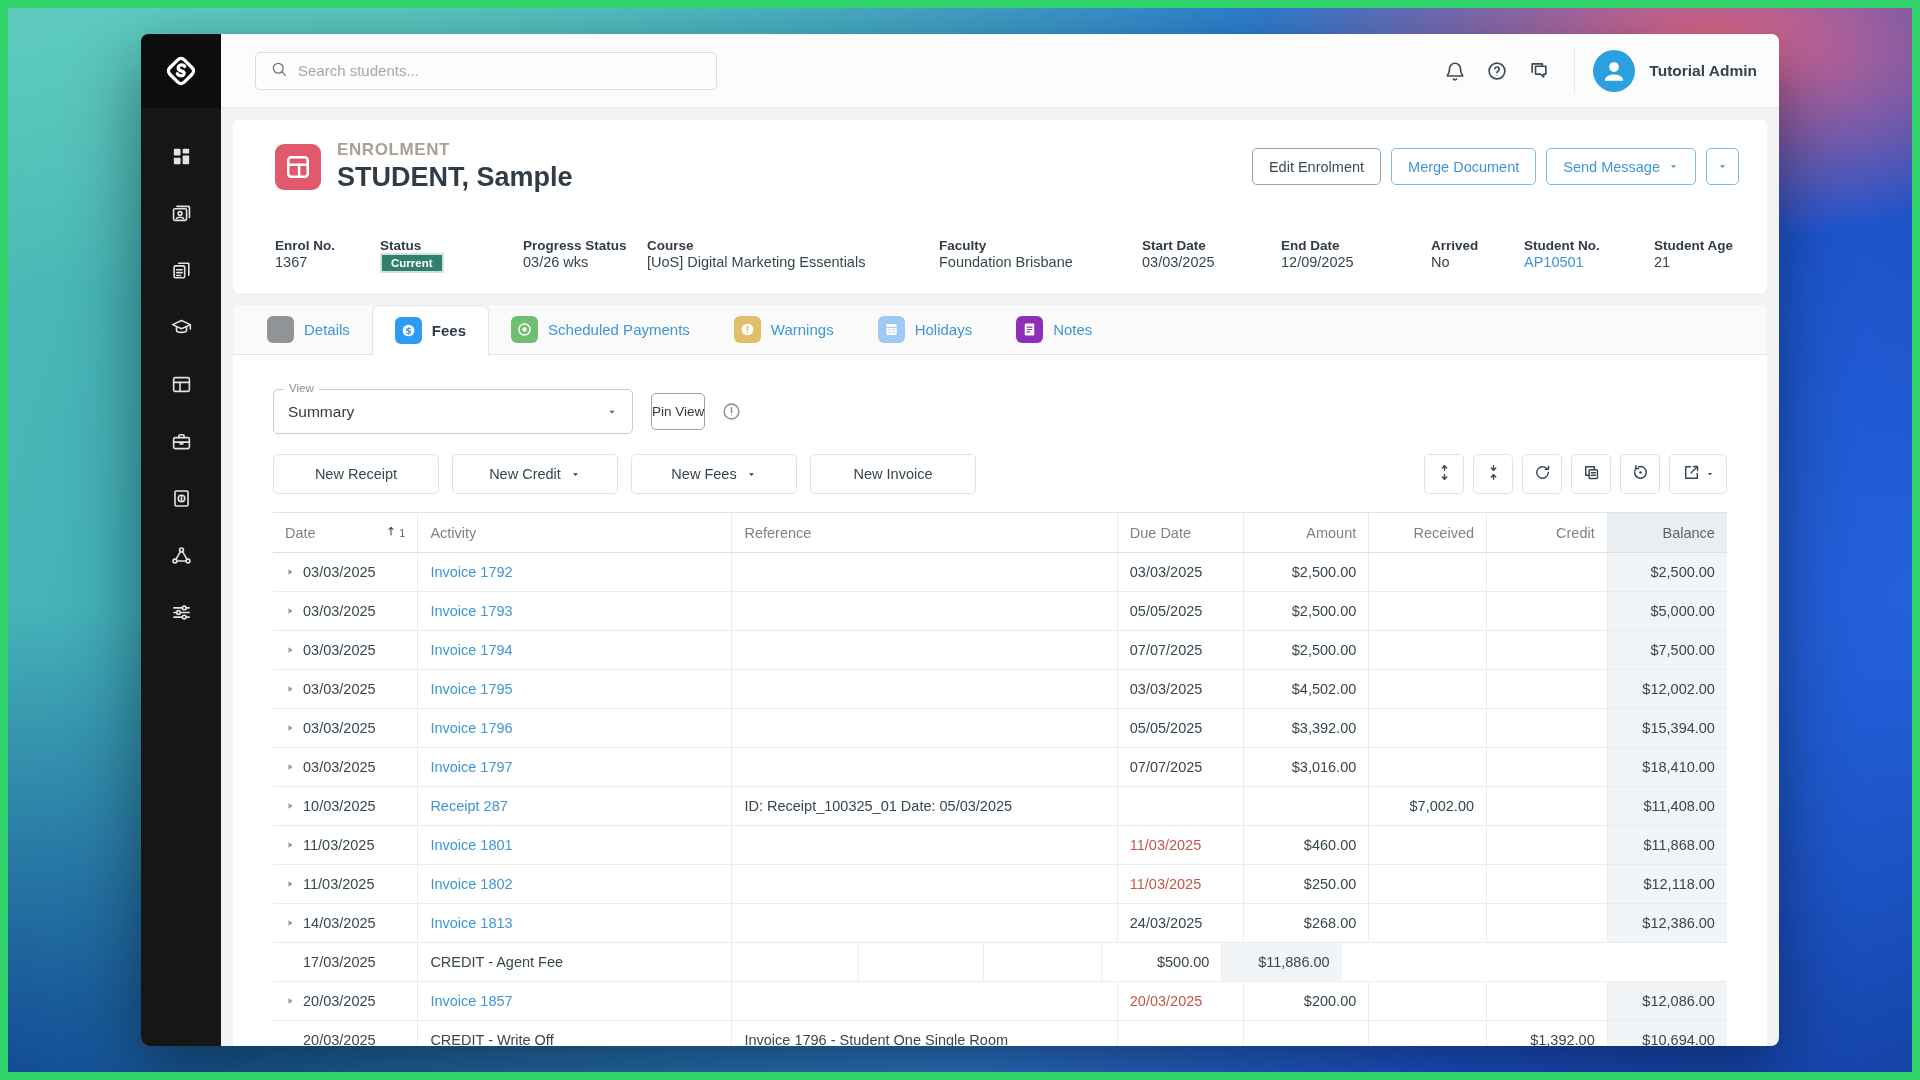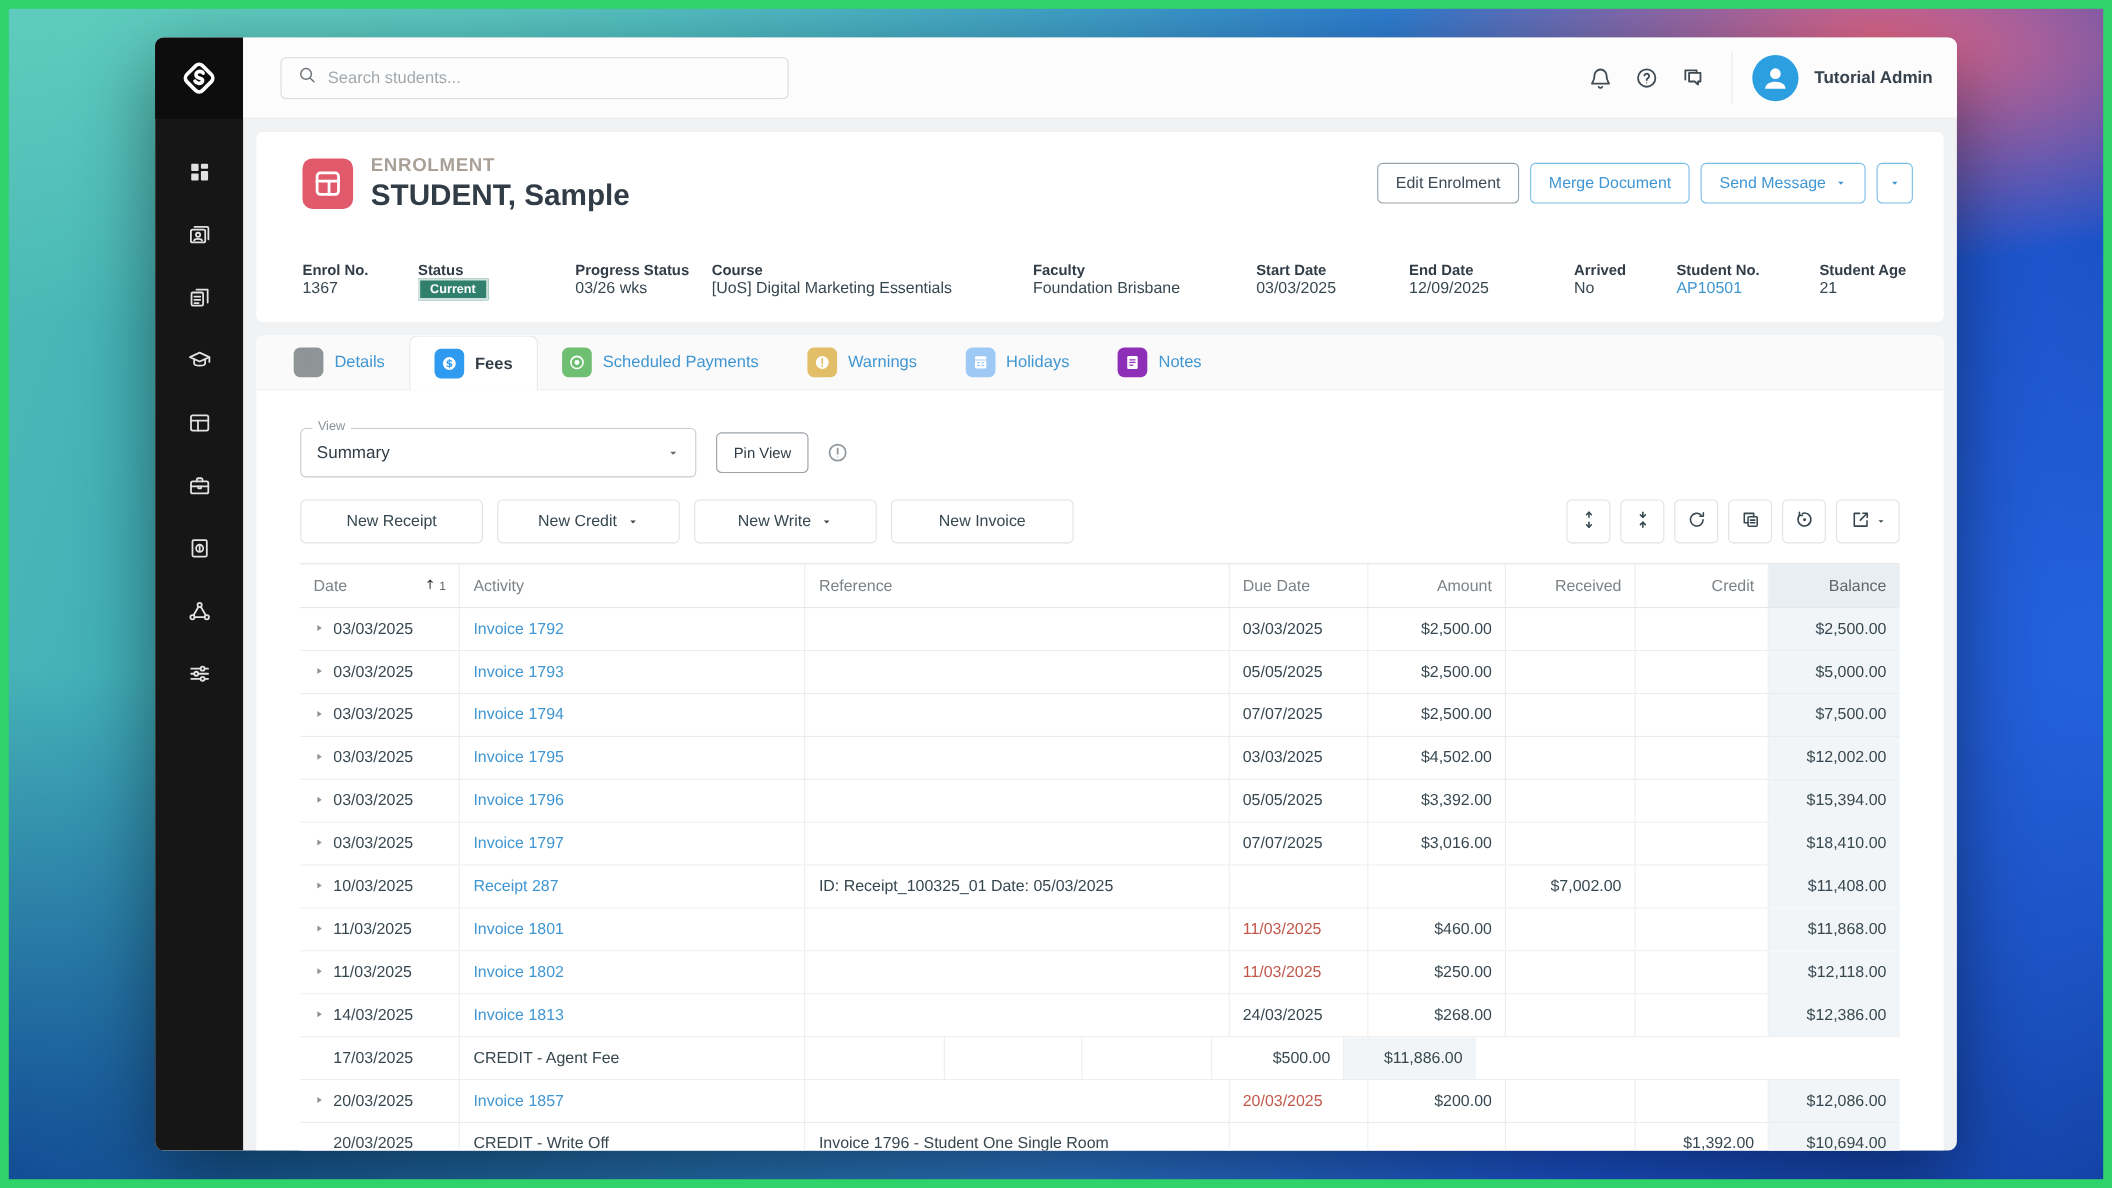--- a/index.html
+++ b/index.html
@@ -100,21 +100,21 @@
 
   .view-row { display:flex; align-items:center; margin-top:12px; flex:0 0 auto; }
   .select { position:relative; width:360px; height:45px; border:1px solid #c7cbcf; border-radius:5px;
             display:flex; align-items:center; padding:0 14px; cursor:pointer; background:#fff; }
   .select .sel-label { position:absolute; top:-8px; left:10px; background:#fff; padding:0 5px;
                        font-size:11.5px; color:#8a9096; }
   .select .sel-value { font-size:15.5px; color:#313c46; }
   .select .caret { margin-left:auto; color:#5c6océ; color:#5c646b; }
   .select .caret svg { width:12px; height:12px; display:block; }
   .pin-btn { margin-left:18px; height:37px; border:1px solid #9aa1a7; border-radius:5px; background:#fff;
-             font-size:13.5px; color:#313c46; padding:0 15px; cursor:pointer; font-family:"Liberation Sans", sans-serif; }
+             font-size:13.5px; color:#313c46; padding:0 0; cursor:pointer; font-family:"Liberation Sans", sans-serif; }
   .info-ic { margin-left:16px; color:#8f969b; display:flex; }
   .info-ic svg { width:21px; height:21px; }
 
   .actions-row { display:flex; align-items:center; justify-content:space-between; margin-top:20px; flex:0 0 auto; }
   .new-buttons { display:flex; gap:13px; }
   .btn-new { min-width:166px; height:40px; border:1px solid #e2e2e2; border-radius:5px; background:#fff;
              color:#37474f; font-size:14.5px; display:flex; align-items:center; justify-content:center; gap:9px;
              cursor:pointer; font-family:"Liberation Sans", sans-serif; }
   .btn-new .caret svg { width:11px; height:11px; display:block; color:#444; }
   .table-tools { display:flex; gap:9px; }
@@ -453,21 +453,21 @@
      </button>
                   <button class="btn-new">
        <span>New Credit</span>
        <span class="caret">
                       <svg viewBox="0 0 24 24">
                         <path d="M6.5 9.3 12 15l5.5-5.7z" fill="currentColor"></path>
                       </svg>
                     </span>
      </button>
                   <button class="btn-new">
-       <span>New Write</span>
+       <span>New Fees</span>
        <span class="caret">
                       <svg viewBox="0 0 24 24">
                         <path d="M6.5 9.3 12 15l5.5-5.7z" fill="currentColor"></path>
                       </svg>
                     </span>
      </button>
                   <button class="btn-new">
        <span>New Invoice</span>
 
      </button>

